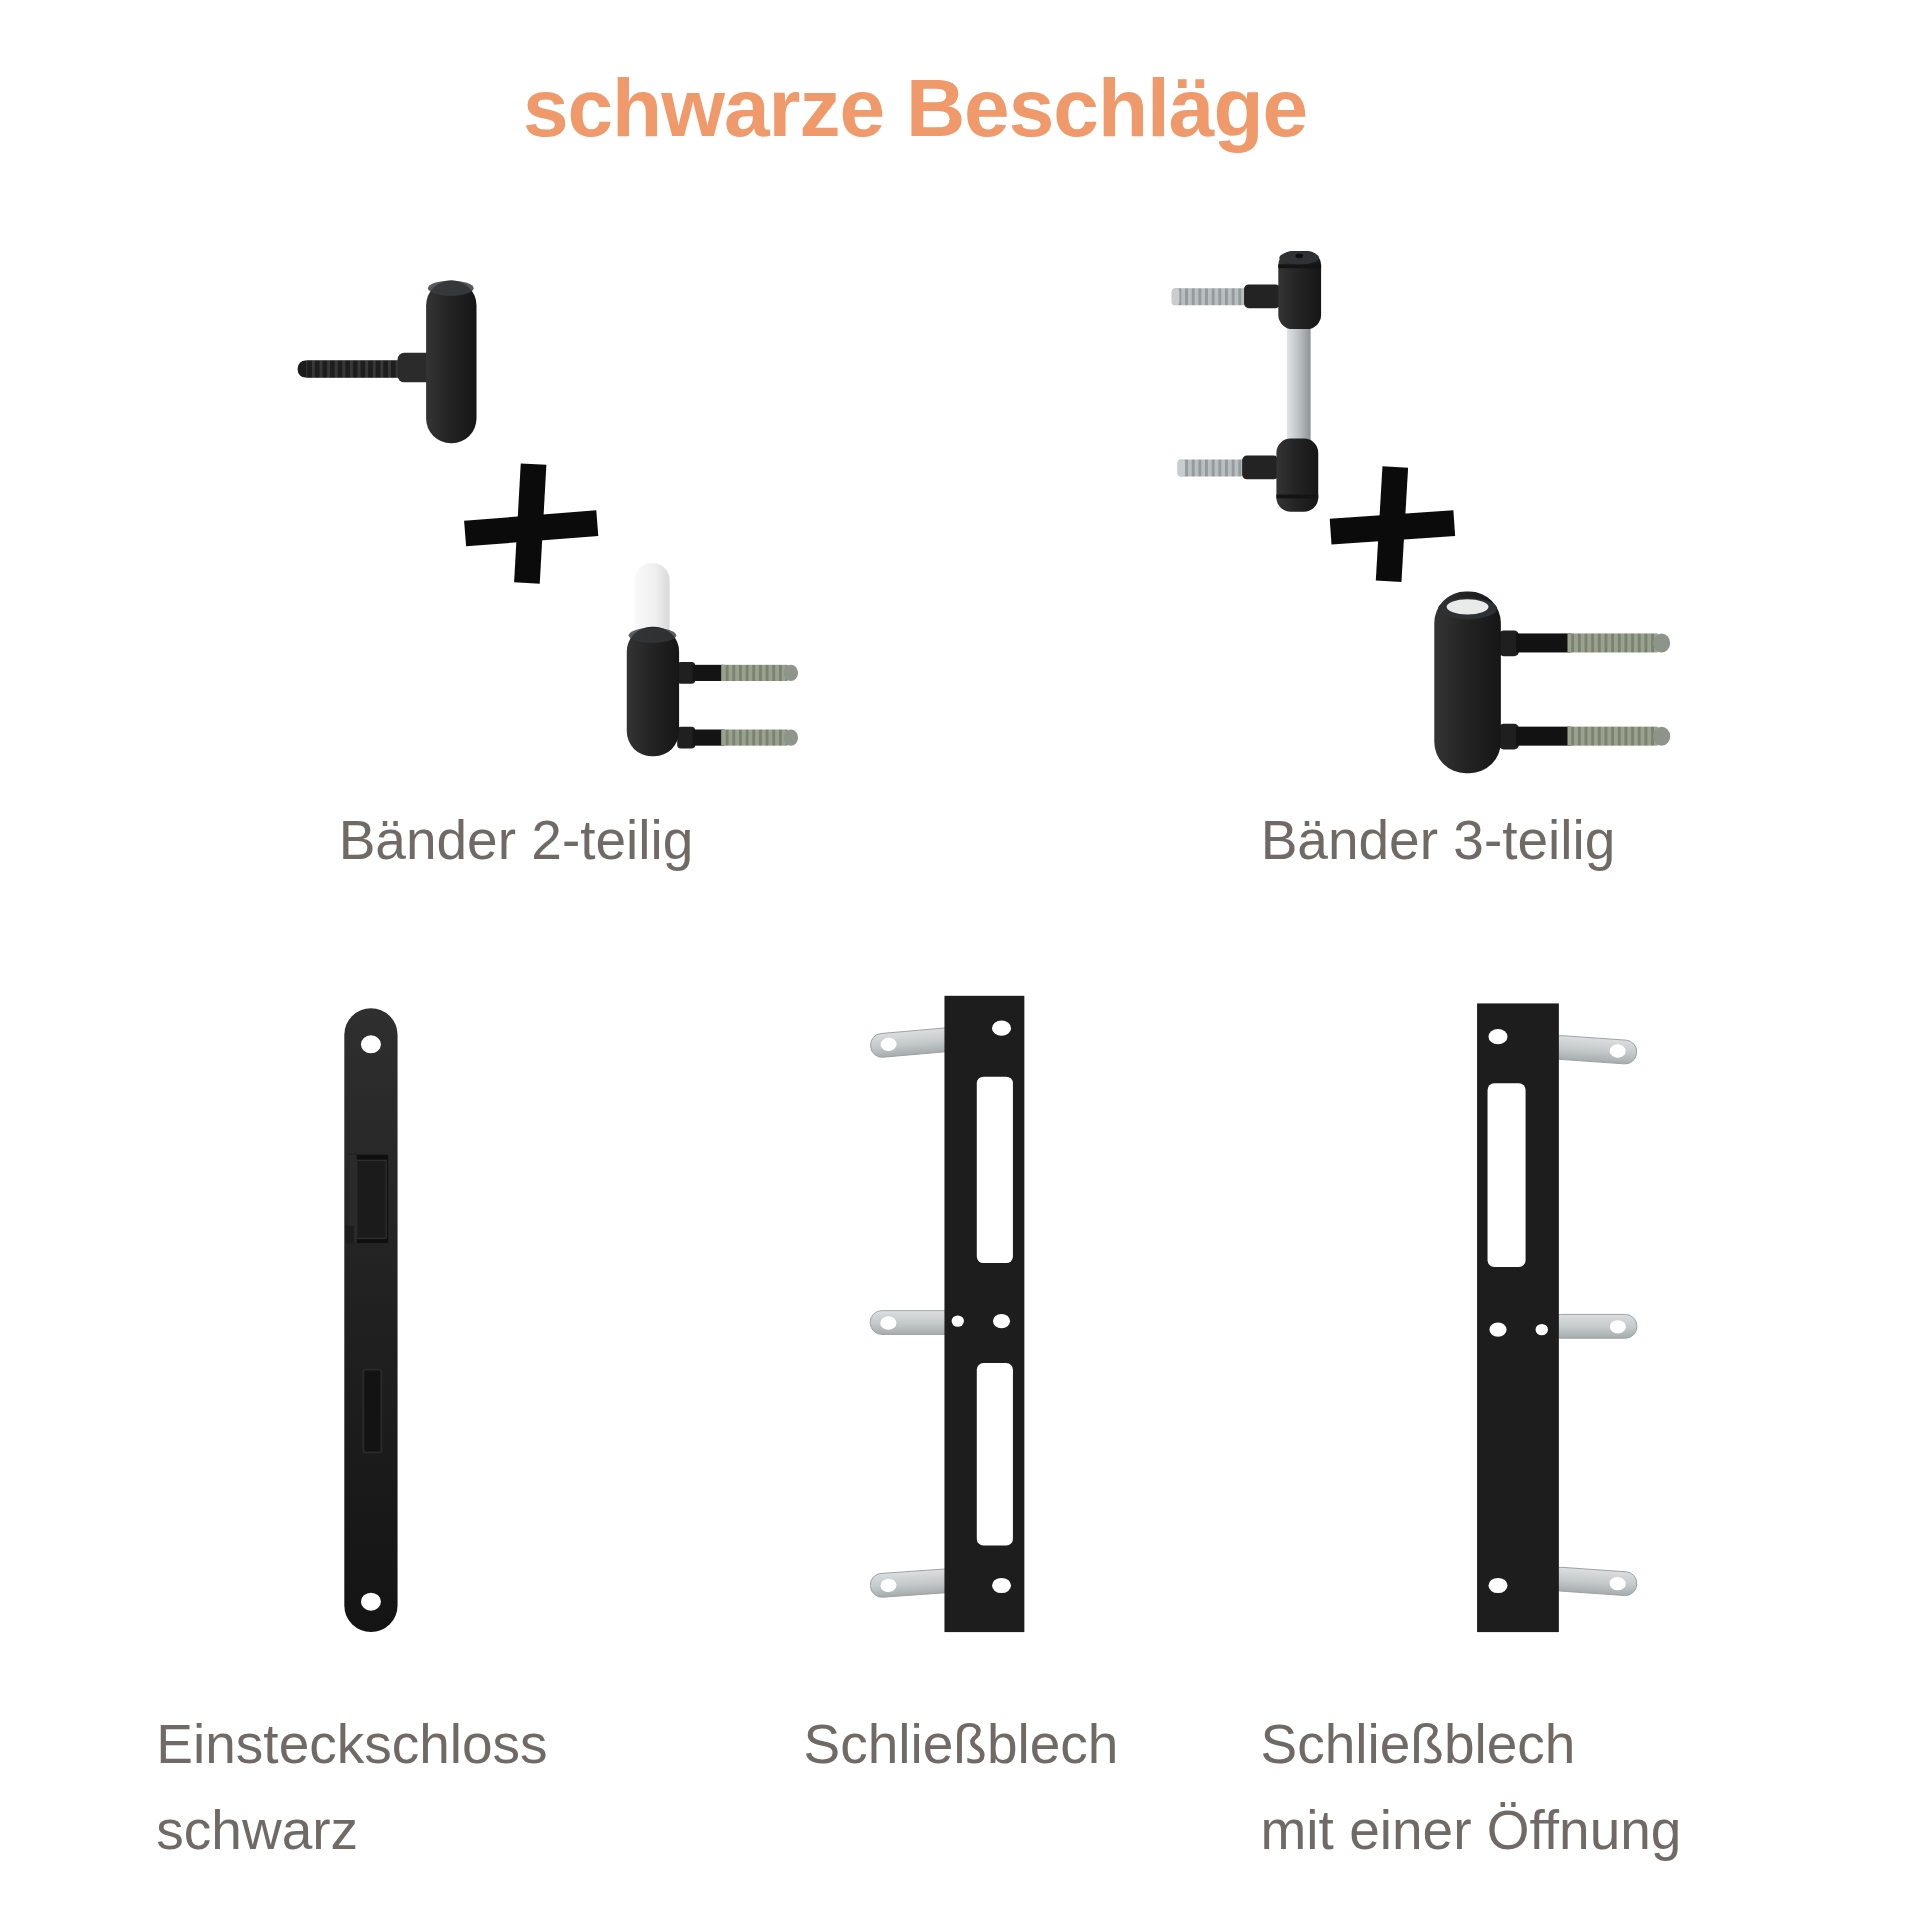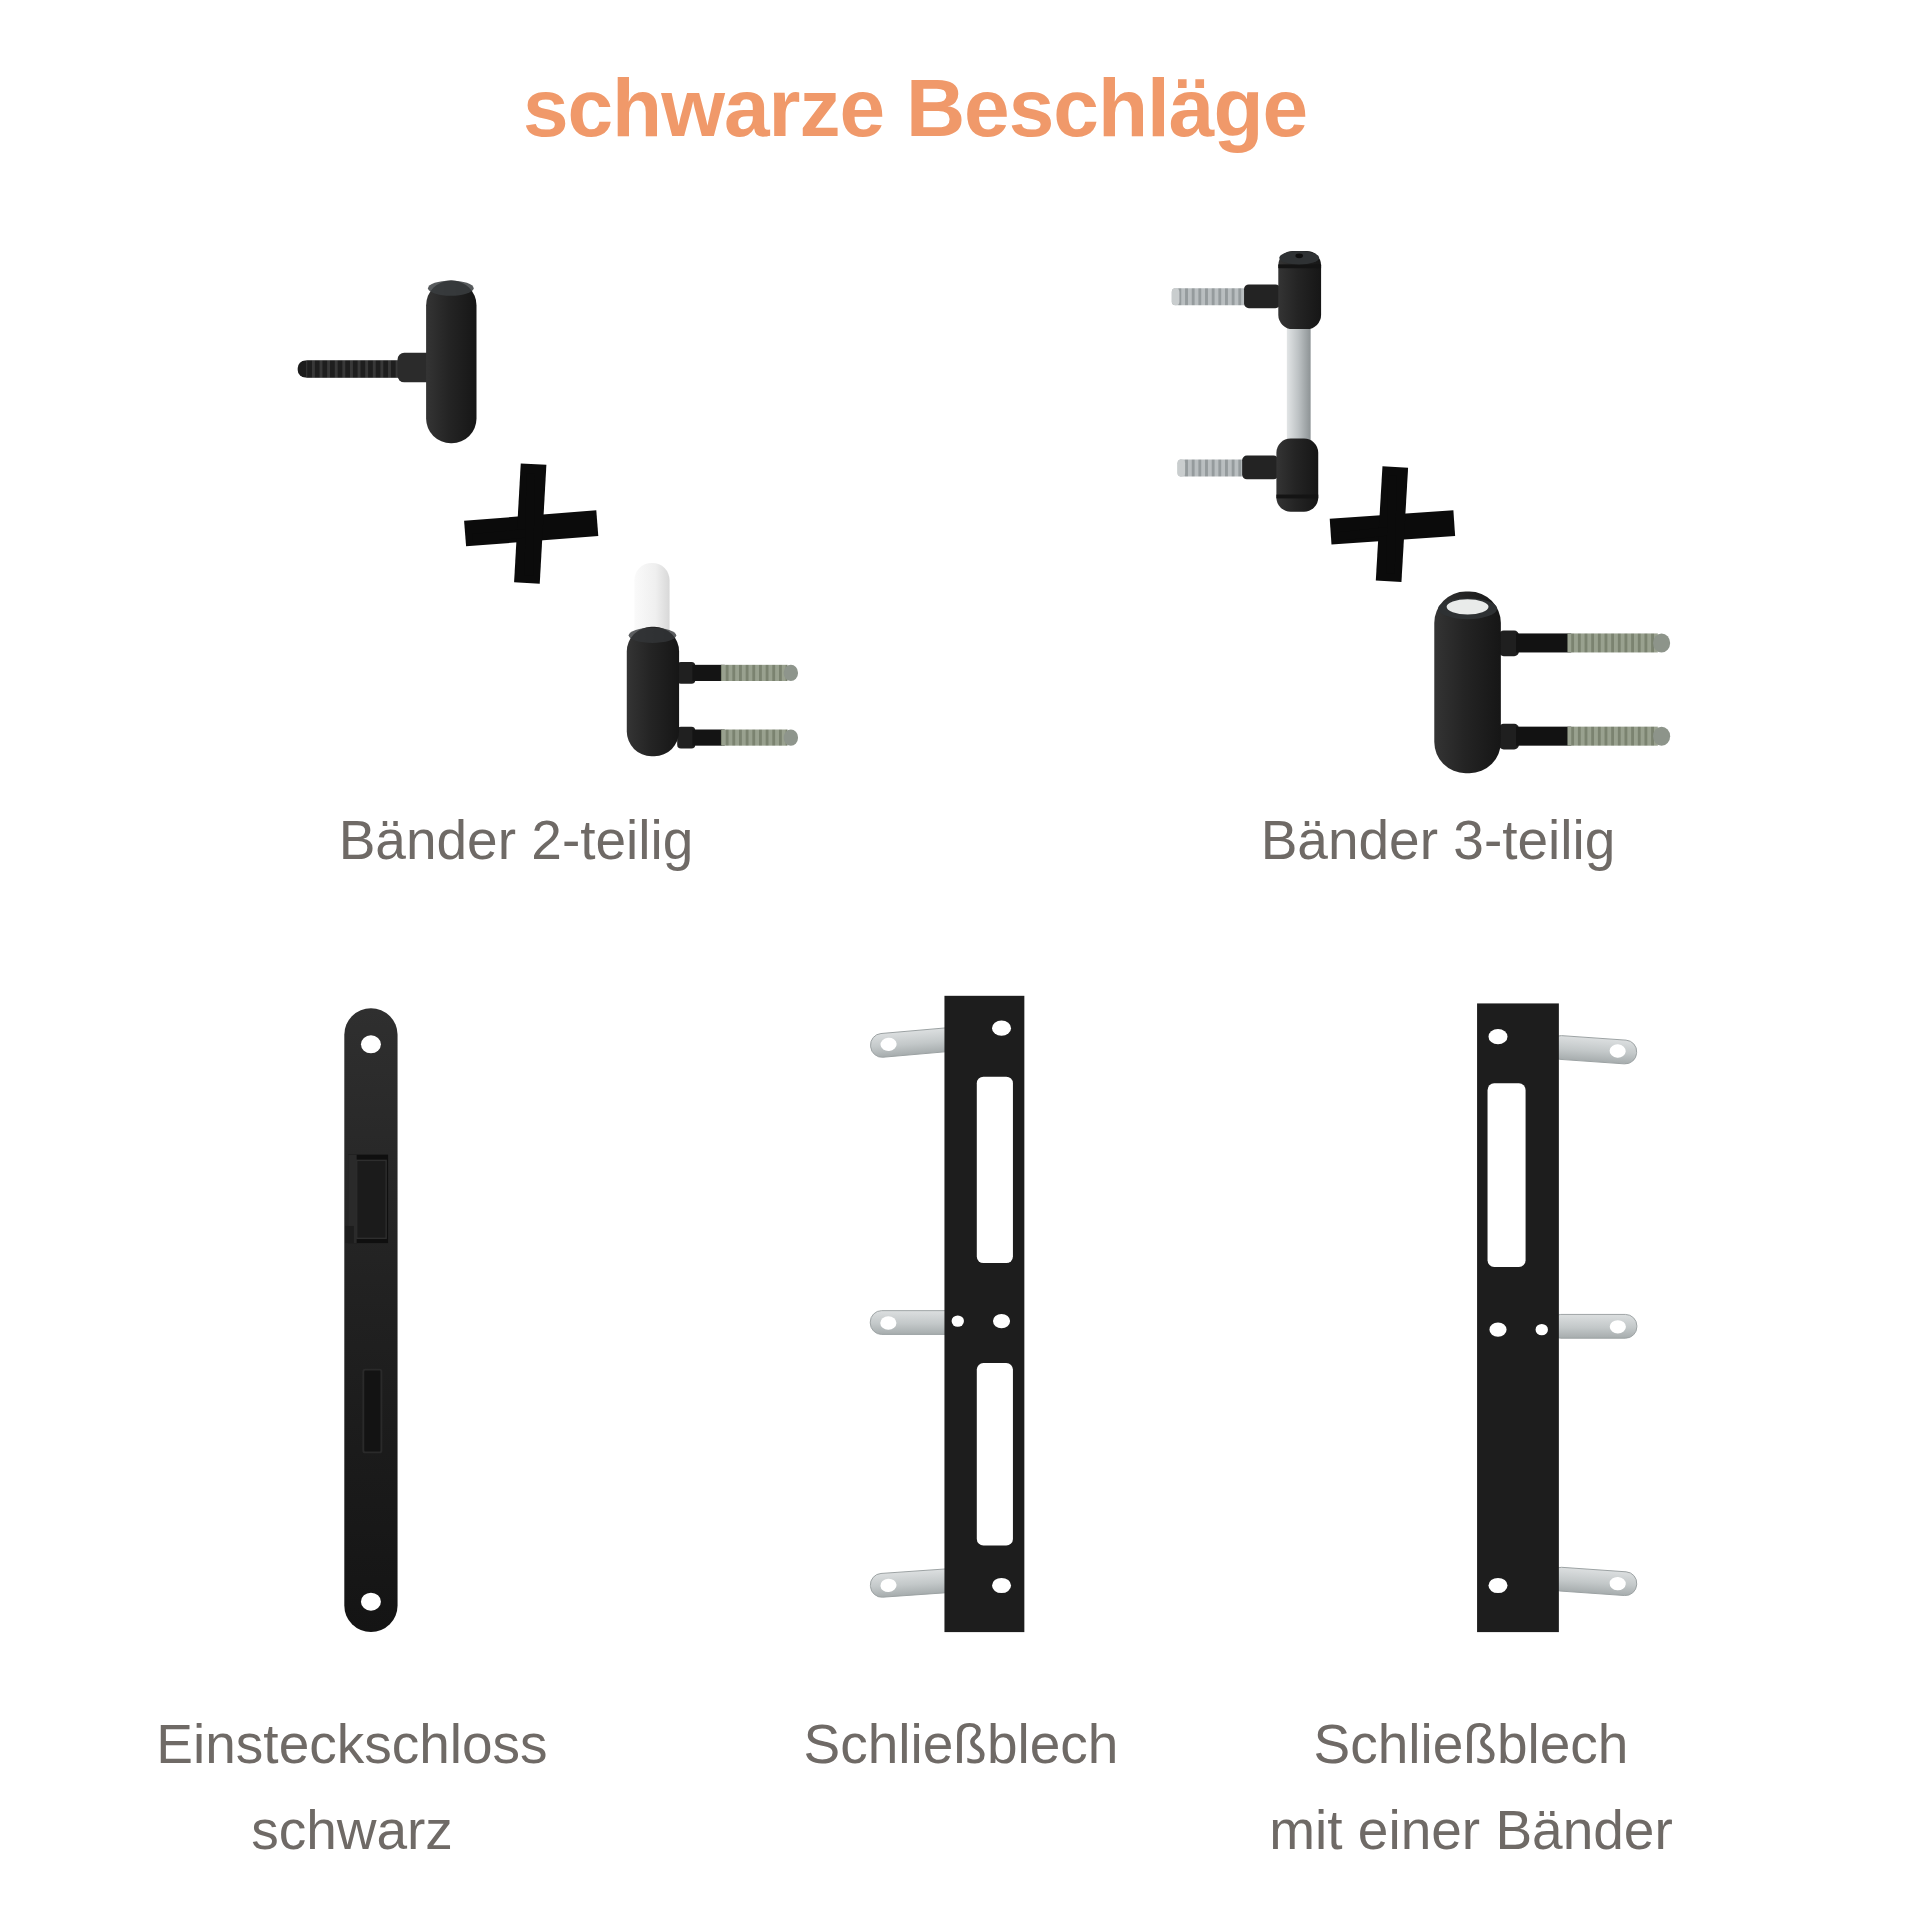--- a/index.html
+++ b/index.html
@@ -18,21 +18,21 @@
     font-weight:700;
     letter-spacing:-1px;
     color:#f0996a;
   }
   .part-label{
     position:absolute;
     transform:translateX(-50%);
     font-size:55px;
     font-weight:400;
     color:#6f6a66;
-    text-align:center;
+    text-align:left;
     white-space:nowrap;
     line-height:86px;
   }
   svg.art{position:absolute;left:0;top:0;}
 </style>
 </head>
 <body>
 
 <div class="canvas">
 
@@ -226,17 +226,17 @@
     <div>Einsteckschloss</div>
     <div>schwarz</div>
   </div>
 
   <div class="part-label" style="left:961px; top:1701px;">
     <div>Schließblech</div>
   </div>
 
   <div class="part-label" style="left:1471px; top:1701px;">
     <div>Schließblech</div>
-    <div>mit einer Bänder</div>
+    <div>mit einer Öffnung</div>
   </div>
 
 </div>
 
 
 </body></html>

